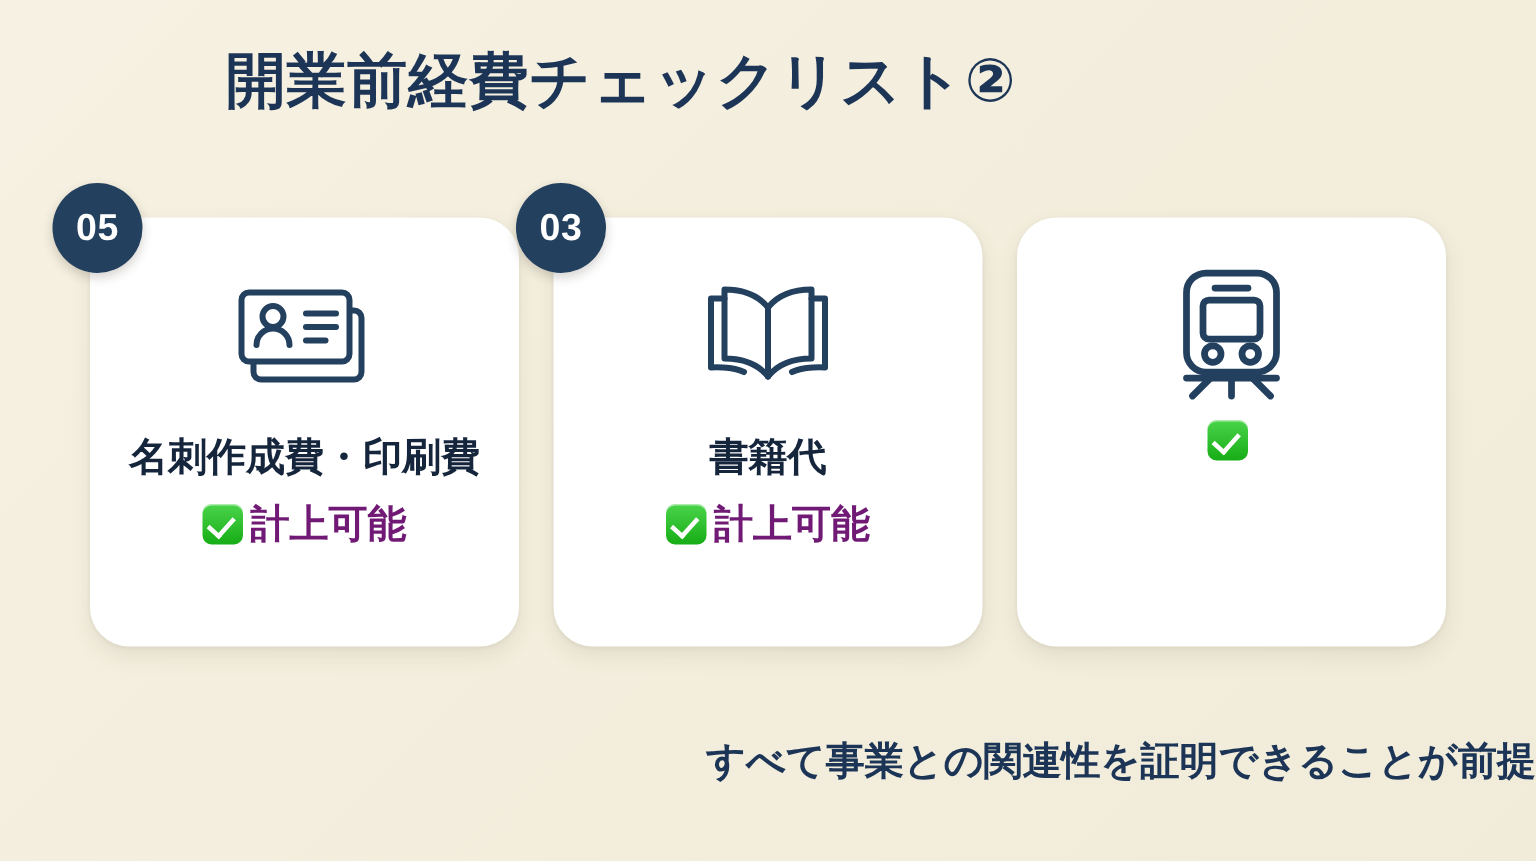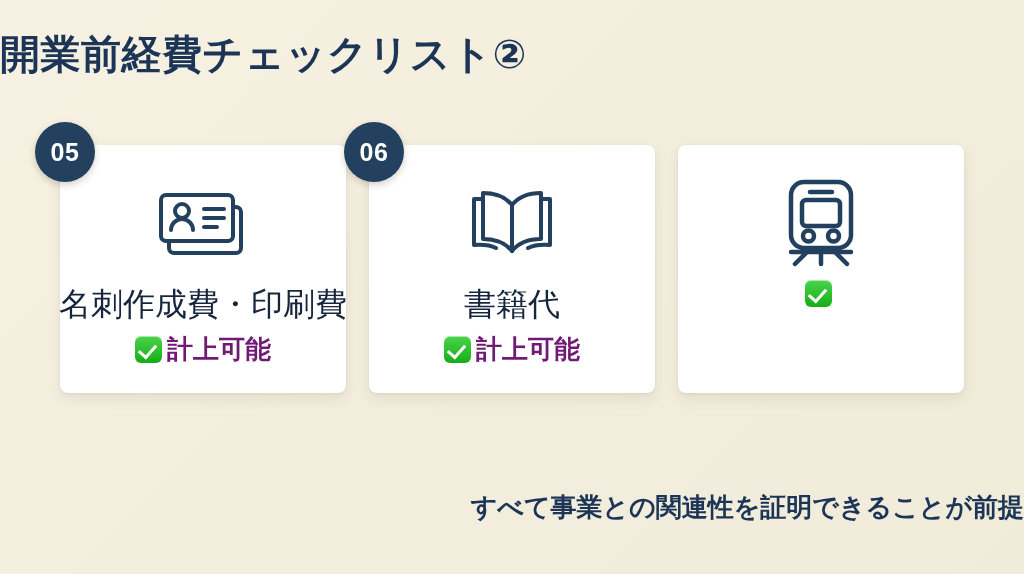--- a/index.html
+++ b/index.html
@@ -23,20 +23,21 @@
     box-sizing: border-box;
     overflow: hidden;
   }
 
   
   .slide-title {
     position: absolute;
     left: 0;
     top: 28px;
     width: 828px;
+    text-align: center;
     font-size: 40px;
     line-height: 52px;
     font-weight: 700;
     letter-spacing: 0.5px;
     color: #1c3557;
     white-space: nowrap;
   }
 
   
   .cards-row {
@@ -47,23 +48,23 @@
     height: 286px;
     display: flex;
     flex-direction: row;
     justify-content: space-between;
     align-items: stretch;
   }
 
   .card {
     position: relative;
     width: 286px;
-    height: 248px;
+    height: 286px;
     background: #ffffff;
-    border-radius: 8px;
+    border-radius: 26px;
     box-shadow: 0 6px 14px rgba(90, 80, 55, 0.10),
                 0 1px 3px rgba(90, 80, 55, 0.08);
     box-sizing: border-box;
     display: flex;
     flex-direction: column;
     align-items: center;
   }
 
   .badge {
     position: absolute;
@@ -89,23 +90,23 @@
     display: flex;
     align-items: center;
     justify-content: center;
   }
   .card-icon svg {
     display: block;
   }
 
   .card-title {
     margin-top: 18px;
-    font-size: 32px;
+    font-size: 26px;
     line-height: 34px;
-    font-weight: 400;
+    font-weight: 700;
     color: #15253c;
     text-align: center;
     white-space: nowrap;
   }
 
   .card-status {
     margin-top: 11px;
     font-size: 26px;
     line-height: 34px;
     font-weight: 700;
@@ -181,21 +182,21 @@
 
       <div class="card-title">名刺作成費・印刷費</div>
 
       <div class="card-status">
         <span class="check-emoji"></span>
         <span>計上可能</span>
       </div>
     </div>
 
     <div class="card">
-      <div class="badge">06</div>
+      <div class="badge">03</div>
 
       <div class="card-icon">
         <svg width="90" height="76" viewBox="0 0 90 76" fill="none" stroke="#23405f" stroke-width="4" stroke-linecap="round" stroke-linejoin="round">
           <path d="M45 20C37 10 26 8 16 8v46c10 0 21 2 29 12"></path>
           <path d="M45 20c8-10 19-12 29-12v46c-10 0-21 2-29 12"></path>
           <path d="M16 14H7v46c0 0 14-1 22 3"></path>
           <path d="M74 14h9v46c0 0-14-1-22 3"></path>
           <line x1="45" y1="20" x2="45" y2="66"></line>
         </svg>
       </div>

